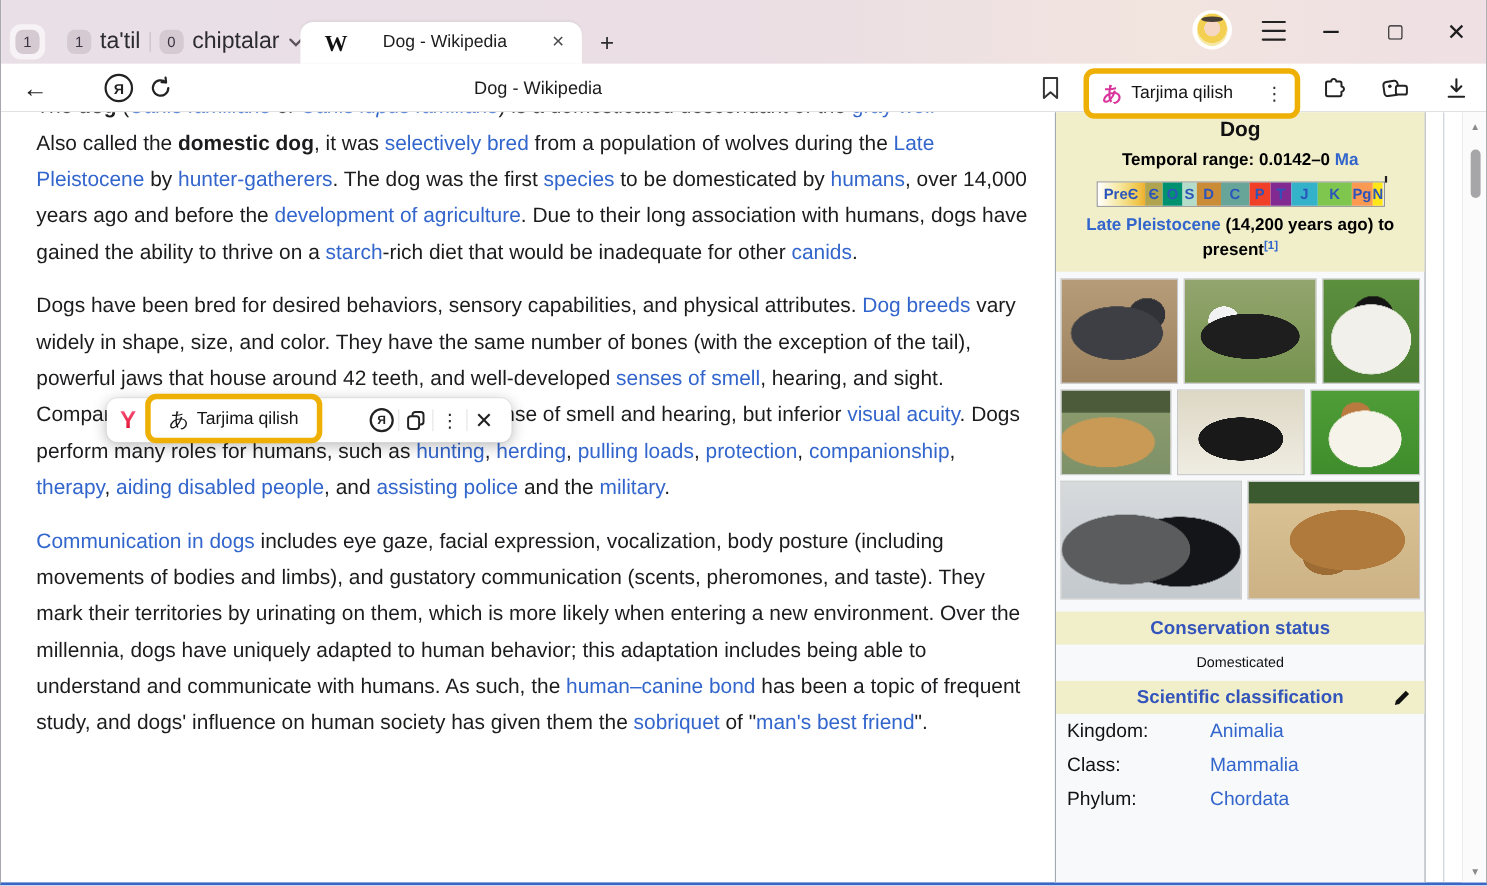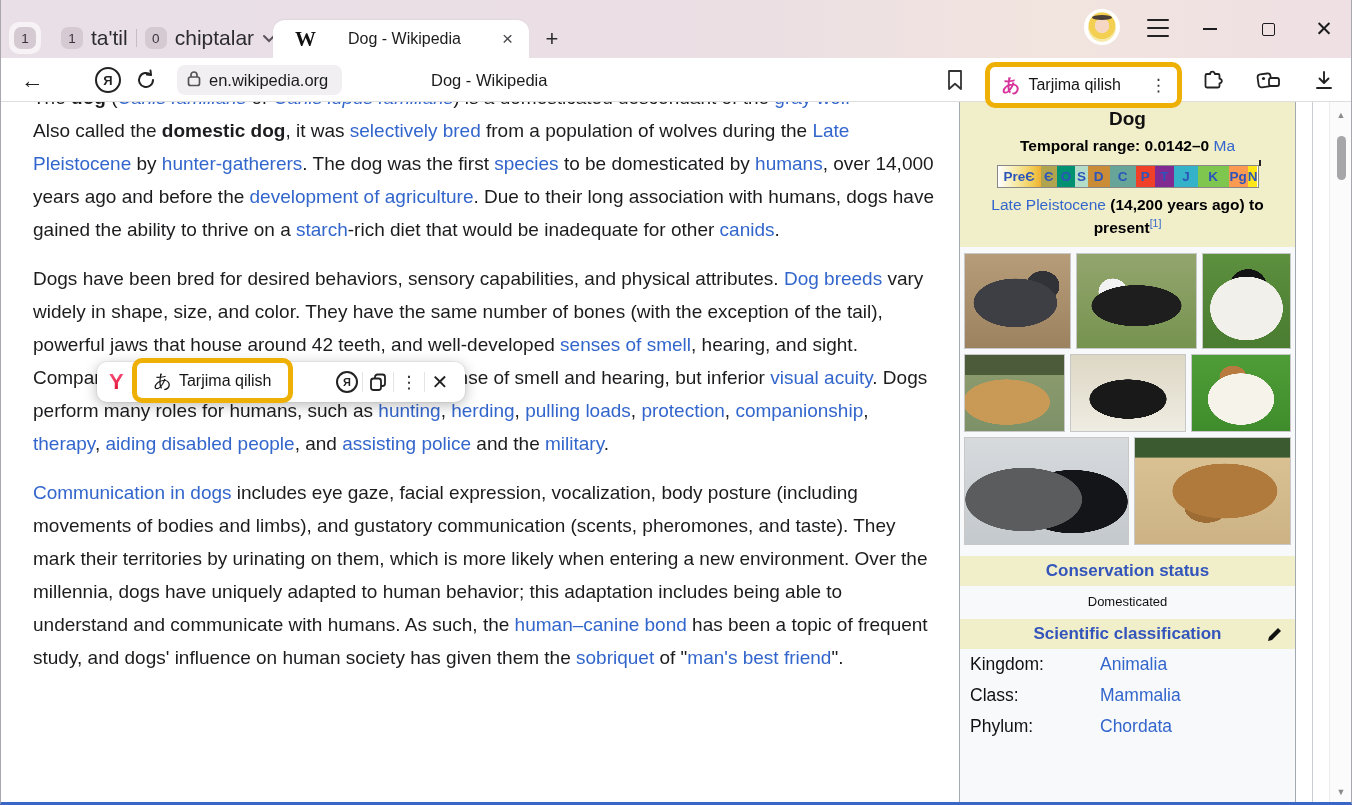--- a/index.html
+++ b/index.html
@@ -76,21 +76,21 @@
   .pp-sep { width:1px; height:20px; background:#e4e4e4; }
   .circle-ya { width:22px; height:22px; border:2px solid #222; border-radius:50%; display:flex; align-items:center; justify-content:center; font-size:11px; font-weight:bold; }
   .pp-close { font-size:20px; color:#222; }
   #tr-popup-box { left:131px; top:358px; width:161px; height:45px; display:flex; align-items:center; justify-content:center; gap:7px; z-index:45; }
 
   
   #infobox { position:absolute; left:958px; top:-2px; width:337px; height:710px; background:#f8f9fa; border:1px solid #a2a9b1; border-top:none; font-size:17px; }
   .ib-top { background:#f1eeca; padding:8px 6px 10px 6px; text-align:center; }
   .ib-title { font-size:19px; font-weight:bold; color:#111; margin-bottom:7px; }
   .ib-temporal { font-size:15.5px; font-weight:bold; margin-bottom:10px; }
-  .ib-temporal .lnk, .ib-range .lnk { font-weight:normal; }
+  .ib-temporal .lnk, .ib-range .lnk { font-weight:bold; }
   .timeline-wrap { position:relative; width:262px; margin:0 auto 8px auto; }
   .timeline { display:flex; width:100%; height:23px; border:1px solid #888; background:#fff; }
   .tseg { position:relative; display:flex; align-items:center; justify-content:center; overflow:visible; }
   .tseg span { font-size:13.5px; font-weight:bold; color:#2b55bb; z-index:2; white-space:nowrap; }
   .tl-marker { position:absolute; right:-2px; top:-5px; width:2px; height:6px; background:#222; }
   .ib-range { font-size:15.5px; font-weight:bold; line-height:18px; }
   .sup { font-size:10.5px; vertical-align:super; }
   .photo-grid { padding:6px 4px; }
   .ph-row { display:flex; gap:5px; justify-content:center; margin-bottom:5px; }
   .photo { border:1px solid #c8c8c8; }
@@ -165,29 +165,20 @@
     <div class="tbtn" id="back">←</div>
     <div class="tbtn" id="ya-circle">
         <i>Я</i>
       </div>
     <div class="tbtn" id="reload">
       <svg width="22" height="22" viewBox="0 0 22 22">
           <path d="M18 11a7 7 0 1 1-2.3-5.2" fill="none" stroke="#222" stroke-width="2" stroke-linecap="round"></path>
           <polyline points="15.5,1.5 16,6 11.8,5.6" fill="none" stroke="#222" stroke-width="2" stroke-linecap="round" stroke-linejoin="round"></polyline>
         </svg>
     </div>
-    <div class="url-chip">
-      <span>
-        <svg width="14" height="17" viewBox="0 0 14 17">
-            <rect x="1.5" y="7" width="11" height="8.5" rx="2" fill="none" stroke="#555" stroke-width="1.7"></rect>
-            <path d="M4 7V5a3 3 0 0 1 6 0v2" fill="none" stroke="#555" stroke-width="1.7"></path>
-          </svg>
-      </span>
-      <span class="host">en.wikipedia.org</span>
-    </div>
     <div class="page-title">Dog - Wikipedia</div>
     <div class="tbtn" id="bookmark">
       <svg width="20" height="22" viewBox="0 0 20 22">
           <path d="M4 2h12v18l-6-5.2L4 20z" fill="none" stroke="#333" stroke-width="1.8" stroke-linejoin="round"></path>
         </svg>
     </div>
     <div class="tbtn" id="ext-puzzle">
       <svg width="24" height="24" viewBox="0 0 24 24">
           <path d="M5 9h3.2a2.3 2.3 0 1 1 4.6 0H16a1.5 1.5 0 0 1 1.5 1.5v3.2a2.3 2.3 0 1 1 0 4.6V21a1.5 1.5 0 0 1-1.5 1.5H5A1.5 1.5 0 0 1 3.5 21V10.5A1.5 1.5 0 0 1 5 9z" transform="translate(0,-3)" fill="none" stroke="#222" stroke-width="1.8" stroke-linejoin="round"></path>
         </svg>

